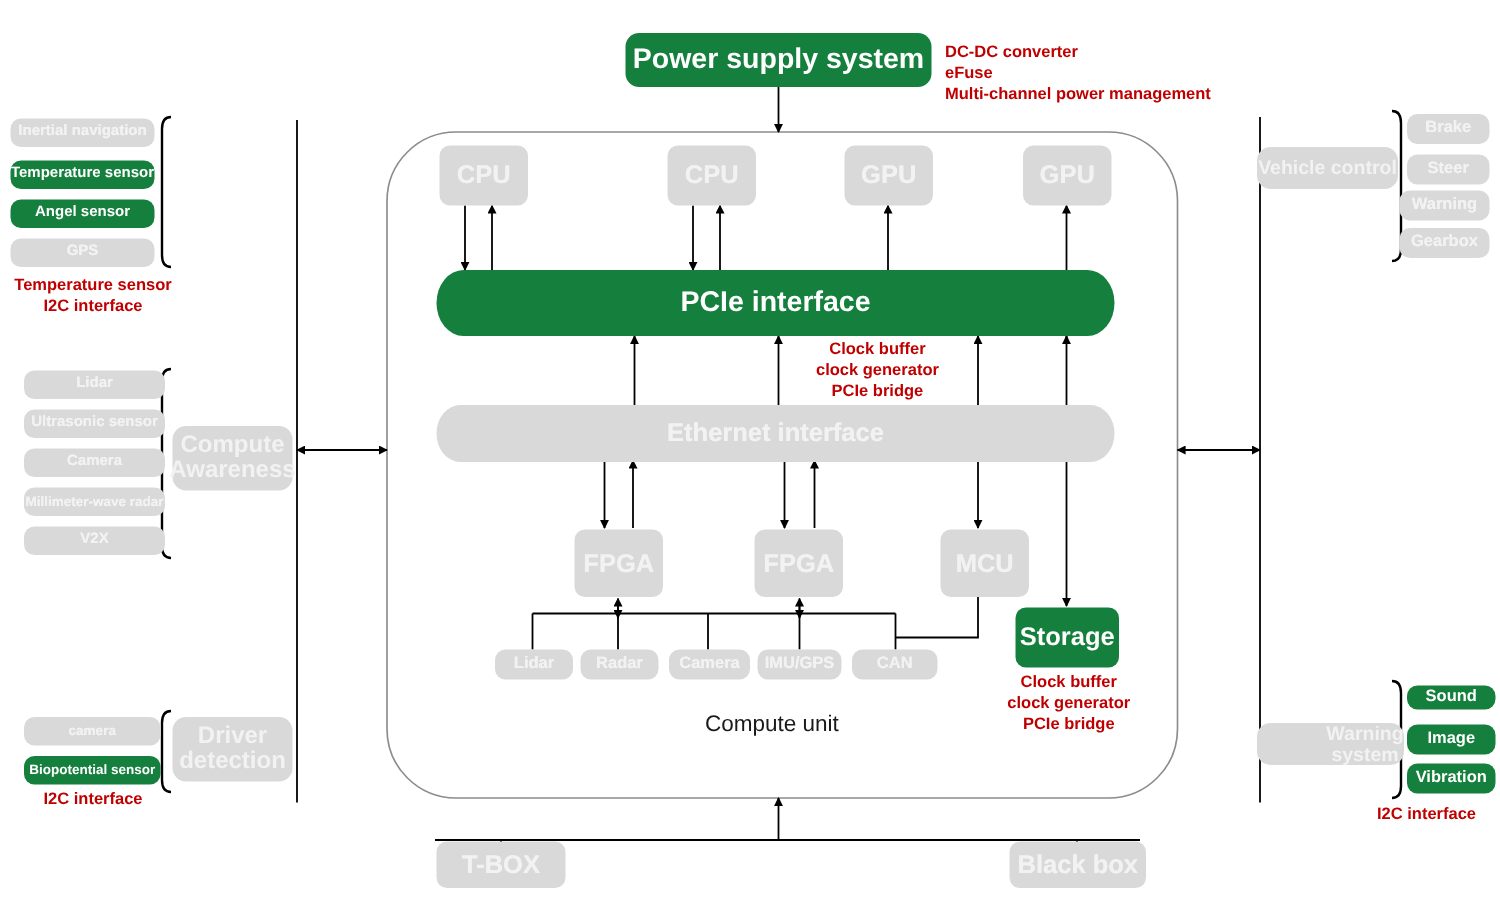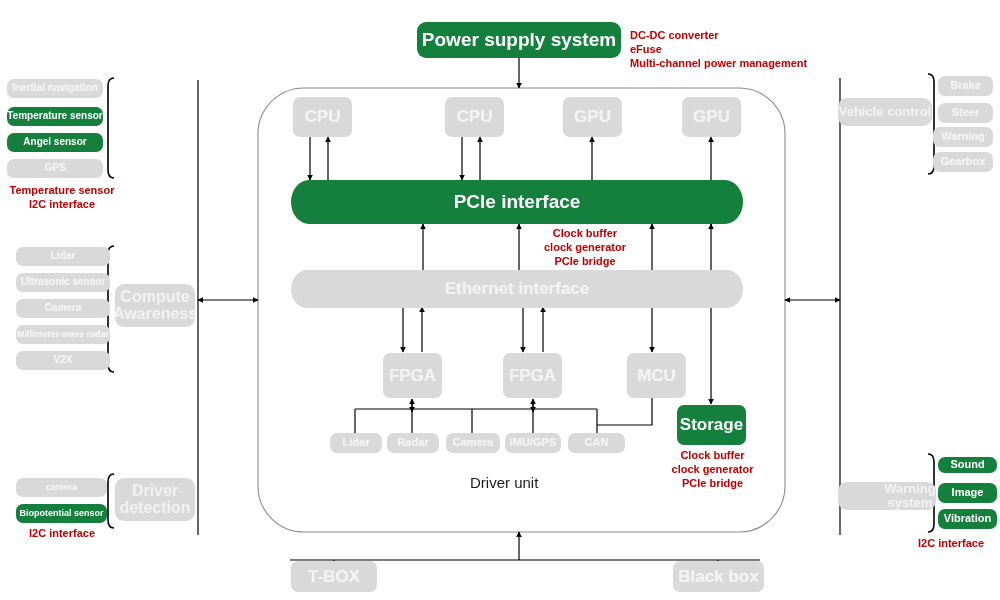--- a/index.html
+++ b/index.html
@@ -151,21 +151,21 @@
   <div class="annot center" style="left:655px;top:448px;width:115px;">Clock buffer
 clock generator
 PCIe bridge</div>
 
   <div class="node grey" style="left:330px;top:433px;width:52px;height:20px;font-size:11px;">Lidar</div>
   <div class="node grey" style="left:387px;top:433px;width:52px;height:20px;font-size:11px;">Radar</div>
   <div class="node grey" style="left:446px;top:433px;width:54px;height:20px;font-size:11px;">Camera</div>
   <div class="node grey" style="left:505px;top:433px;width:56px;height:20px;font-size:11px;">IMU/GPS</div>
   <div class="node grey" style="left:568px;top:433px;width:57px;height:20px;font-size:11px;">CAN</div>
 
-  <div class="plain" style="left:470px;top:474px;">Driver unit</div>
+  <div class="plain" style="left:470px;top:474px;">Compute unit</div>
 
   <div class="node grey" style="left:7px;top:79px;width:96px;height:19px;font-size:10px;">Inertial navigation</div>
   <div class="node red" style="left:7px;top:107px;width:96px;height:19px;font-size:10px;">Temperature sensor</div>
   <div class="node red" style="left:7px;top:133px;width:96px;height:19px;font-size:10px;">Angel sensor</div>
   <div class="node grey" style="left:7px;top:159px;width:96px;height:19px;font-size:10px;">GPS</div>
   <div class="annot center" style="left:0px;top:183px;width:124px;">Temperature sensor
 I2C interface</div>
 
   <div class="node grey" style="left:16px;top:247px;width:94px;height:19px;font-size:10px;">Lidar</div>
   <div class="node grey" style="left:16px;top:273px;width:94px;height:19px;font-size:10px;">Ultrasonic sensor</div>

